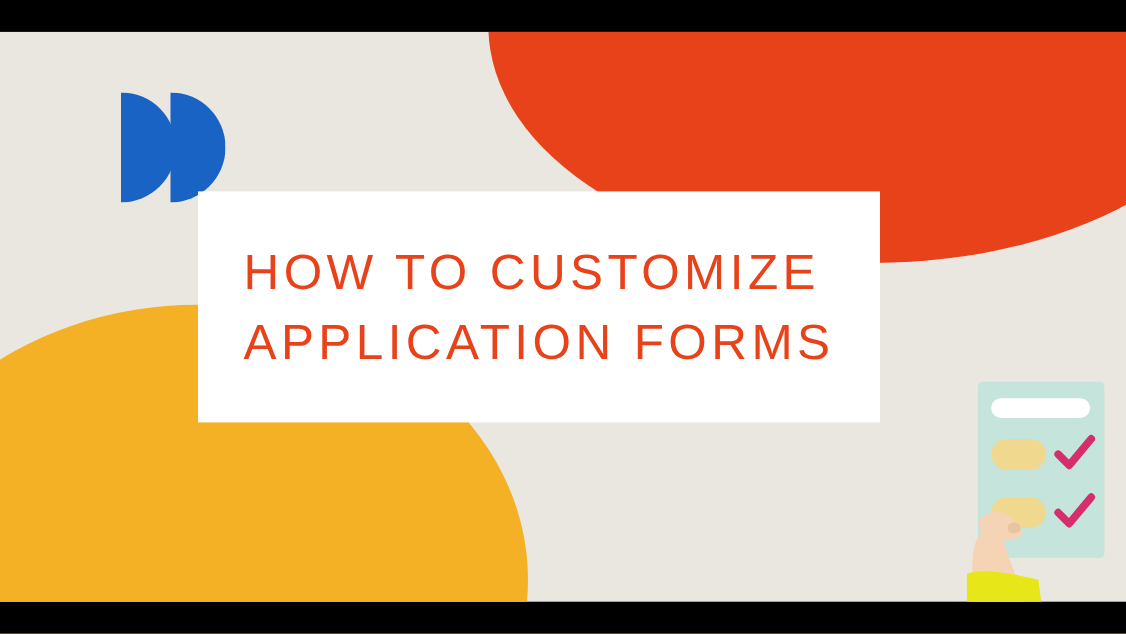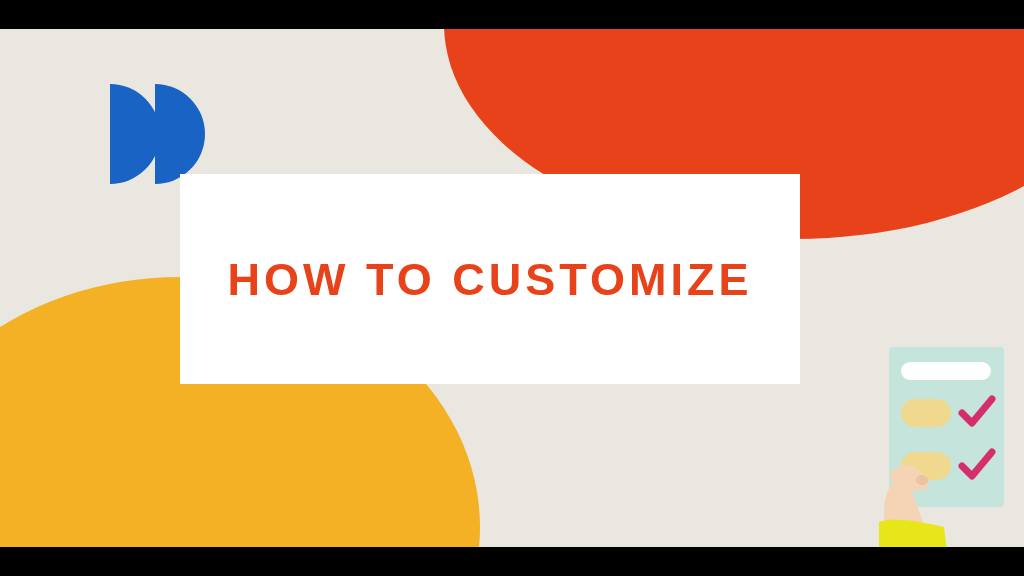--- a/index.html
+++ b/index.html
@@ -52,21 +52,21 @@
       height: 210px;
       background: #fff;
       display: flex;
       align-items: center;
       justify-content: center;
       padding: 20px 30px;
     }
     .title-text {
       color: #e8421a;
       font-size: 45px;
-      font-weight: 700;
+      font-weight: 400;
       letter-spacing: 4px;
       line-height: 1.4;
       text-transform: uppercase;
     }
     .hand-illustration {
       position: absolute;
       bottom: -20px;
       right: 10px;
       width: 180px;
       height: 240px;
@@ -82,20 +82,21 @@
   <div class="logo">
     <svg viewBox="0 0 100 100" width="100" height="100">
       <path d="M 0 0 L 0 100 A 50 50 0 0 0 0 0 Z" fill="#1863c4" transform="translate(5,0)"></path>
       <path d="M 0 0 L 0 100 A 50 50 0 0 0 0 0 Z" fill="#1863c4" transform="translate(50,0)"></path>
     </svg>
   </div>
 
   <div class="title-card">
     <div class="title-text">
       <span>HOW TO CUSTOMIZE</span><br>
+      <span>APPLICATION FORMS</span>
     </div>
   </div>
 
   <div class="hand-illustration">
     <svg viewBox="0 0 180 240" width="180" height="240">
 
       <rect x="55" y="20" width="115" height="160" rx="4" fill="#c4e4dc"></rect>
       <rect x="67" y="35" width="90" height="18" rx="9" fill="#ffffff"></rect>
 
       <rect x="67" y="72" width="50" height="28" rx="14" fill="#f0d98f"></rect>

